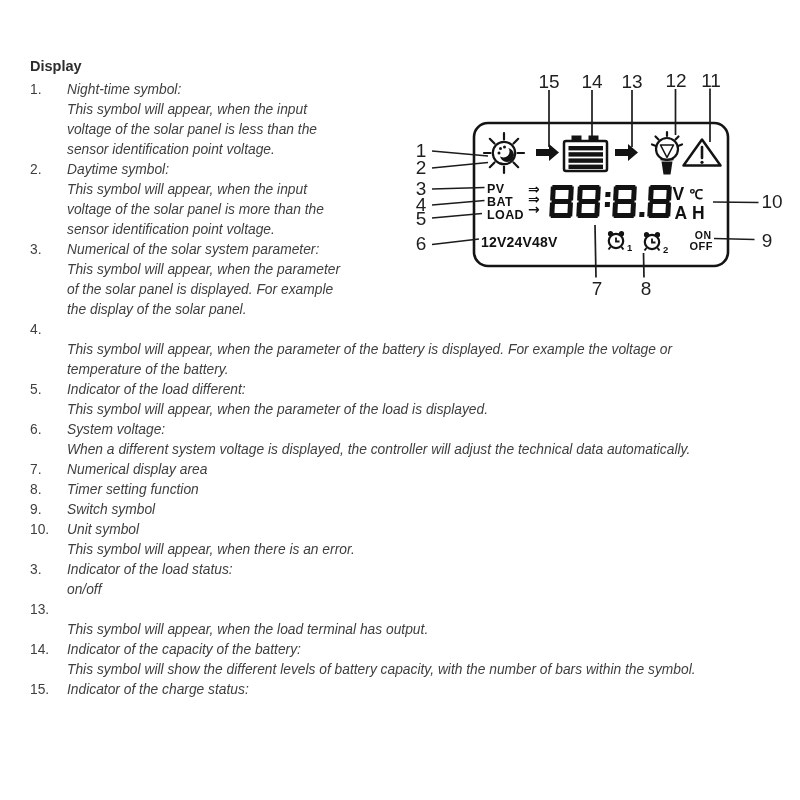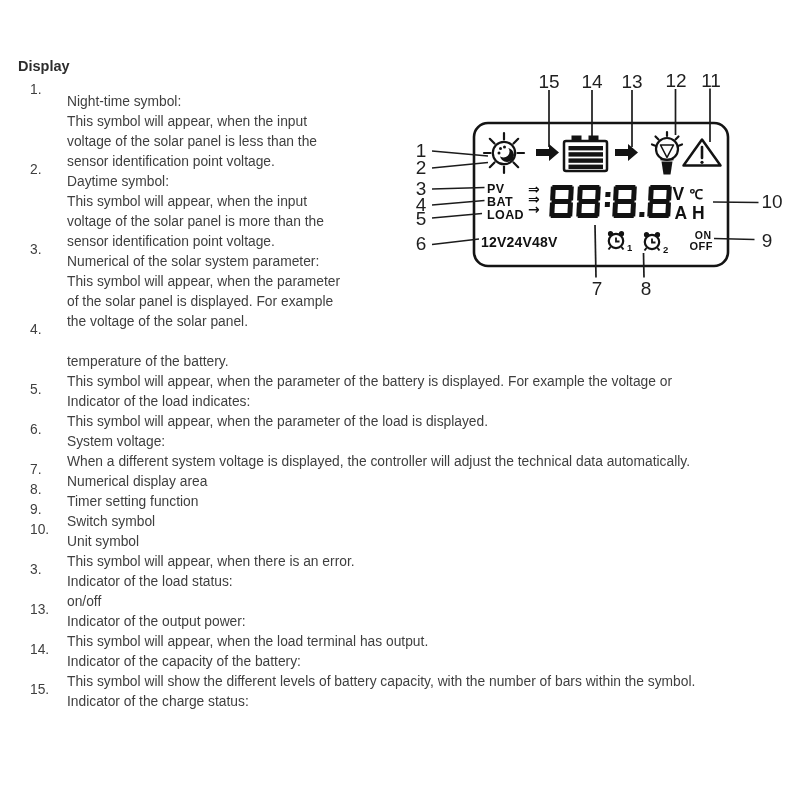--- a/index.html
+++ b/index.html
@@ -1,27 +1,27 @@
 <!DOCTYPE html>
 <html><head>
 <meta charset="utf-8">
 <style>
   html,body{margin:0;padding:0;}
   body{
     width:800px;height:800px;background:#ffffff;position:relative;
     font-family:"Liberation Sans",sans-serif;color:#3f3f3f;overflow:hidden;
   }
   .doc-title{
-    position:absolute;left:18px;top:58px;
+    position:absolute;left:30px;top:58px;
     font-size:14.5px;font-weight:bold;color:#2d2d2d;
   }
   #list{position:absolute;left:30px;top:80px;width:748px;}
   .row{position:relative;height:20px;line-height:20px;font-size:13.8px;white-space:nowrap;}
   .row .num{position:absolute;left:0;top:0;}
-  .row .txt{position:absolute;left:37px;top:12px;}
+  .row .txt{position:absolute;left:37px;top:0;font-style:italic;}
   #diagram{position:absolute;left:400px;top:55px;}
   
   .co{font-family:"Liberation Sans",sans-serif;font-size:19px;font-weight:500;fill:#1f1f1f;text-anchor:middle;}
   .ln{stroke:#1c1c1c;stroke-width:1.7;fill:none;}
   .outline{fill:none;stroke:#141414;stroke-width:2.6;}
   .ic{fill:none;stroke:#131313;stroke-width:2.2;stroke-linecap:round;}
   .icf{fill:#131313;stroke:none;}
   .lbl{font-family:"Liberation Sans",sans-serif;font-weight:bold;fill:#111;}
   .arrtxt{font-family:"DejaVu Sans",sans-serif;font-weight:bold;fill:#111;font-size:14px;}
   #seven-seg rect{fill:#121212;}
@@ -62,34 +62,34 @@
       <span class="num">3.</span>
       <span class="txt">Numerical of the solar system parameter:</span>
     </div>
     <div class="row">
       <span class="txt">This symbol will appear, when the parameter</span>
     </div>
     <div class="row">
       <span class="txt">of the solar panel is displayed. For example</span>
     </div>
     <div class="row">
-      <span class="txt">the voltage of the solar panel.</span>
+      <span class="txt">the display of the solar panel.</span>
     </div>
     <div class="row">
       <span class="num">4.</span>
     </div>
     <div class="row">
+      <span class="txt">This symbol will appear, when the parameter of the battery is displayed. For example the voltage or</span>
+    </div>
+    <div class="row">
       <span class="txt">temperature of the battery.</span>
     </div>
     <div class="row">
-      <span class="txt">This symbol will appear, when the parameter of the battery is displayed. For example the voltage or</span>
-    </div>
-    <div class="row">
       <span class="num">5.</span>
-      <span class="txt">Indicator of the load indicates:</span>
+      <span class="txt">Indicator of the load different:</span>
     </div>
     <div class="row">
       <span class="txt">This symbol will appear, when the parameter of the load is displayed.</span>
     </div>
     <div class="row">
       <span class="num">6.</span>
       <span class="txt">System voltage:</span>
     </div>
     <div class="row">
       <span class="txt">When a different system voltage is displayed, the controller will adjust the technical data automatically.</span>
@@ -115,21 +115,20 @@
     </div>
     <div class="row">
       <span class="num">3.</span>
       <span class="txt">Indicator of the load status:</span>
     </div>
     <div class="row">
       <span class="txt">on/off</span>
     </div>
     <div class="row">
       <span class="num">13.</span>
-      <span class="txt">Indicator of the output power:</span>
     </div>
     <div class="row">
       <span class="txt">This symbol will appear, when the load terminal has output.</span>
     </div>
     <div class="row">
       <span class="num">14.</span>
       <span class="txt">Indicator of the capacity of the battery:</span>
     </div>
     <div class="row">
       <span class="txt">This symbol will show the different levels of battery capacity, with the number of bars within the symbol.</span>

